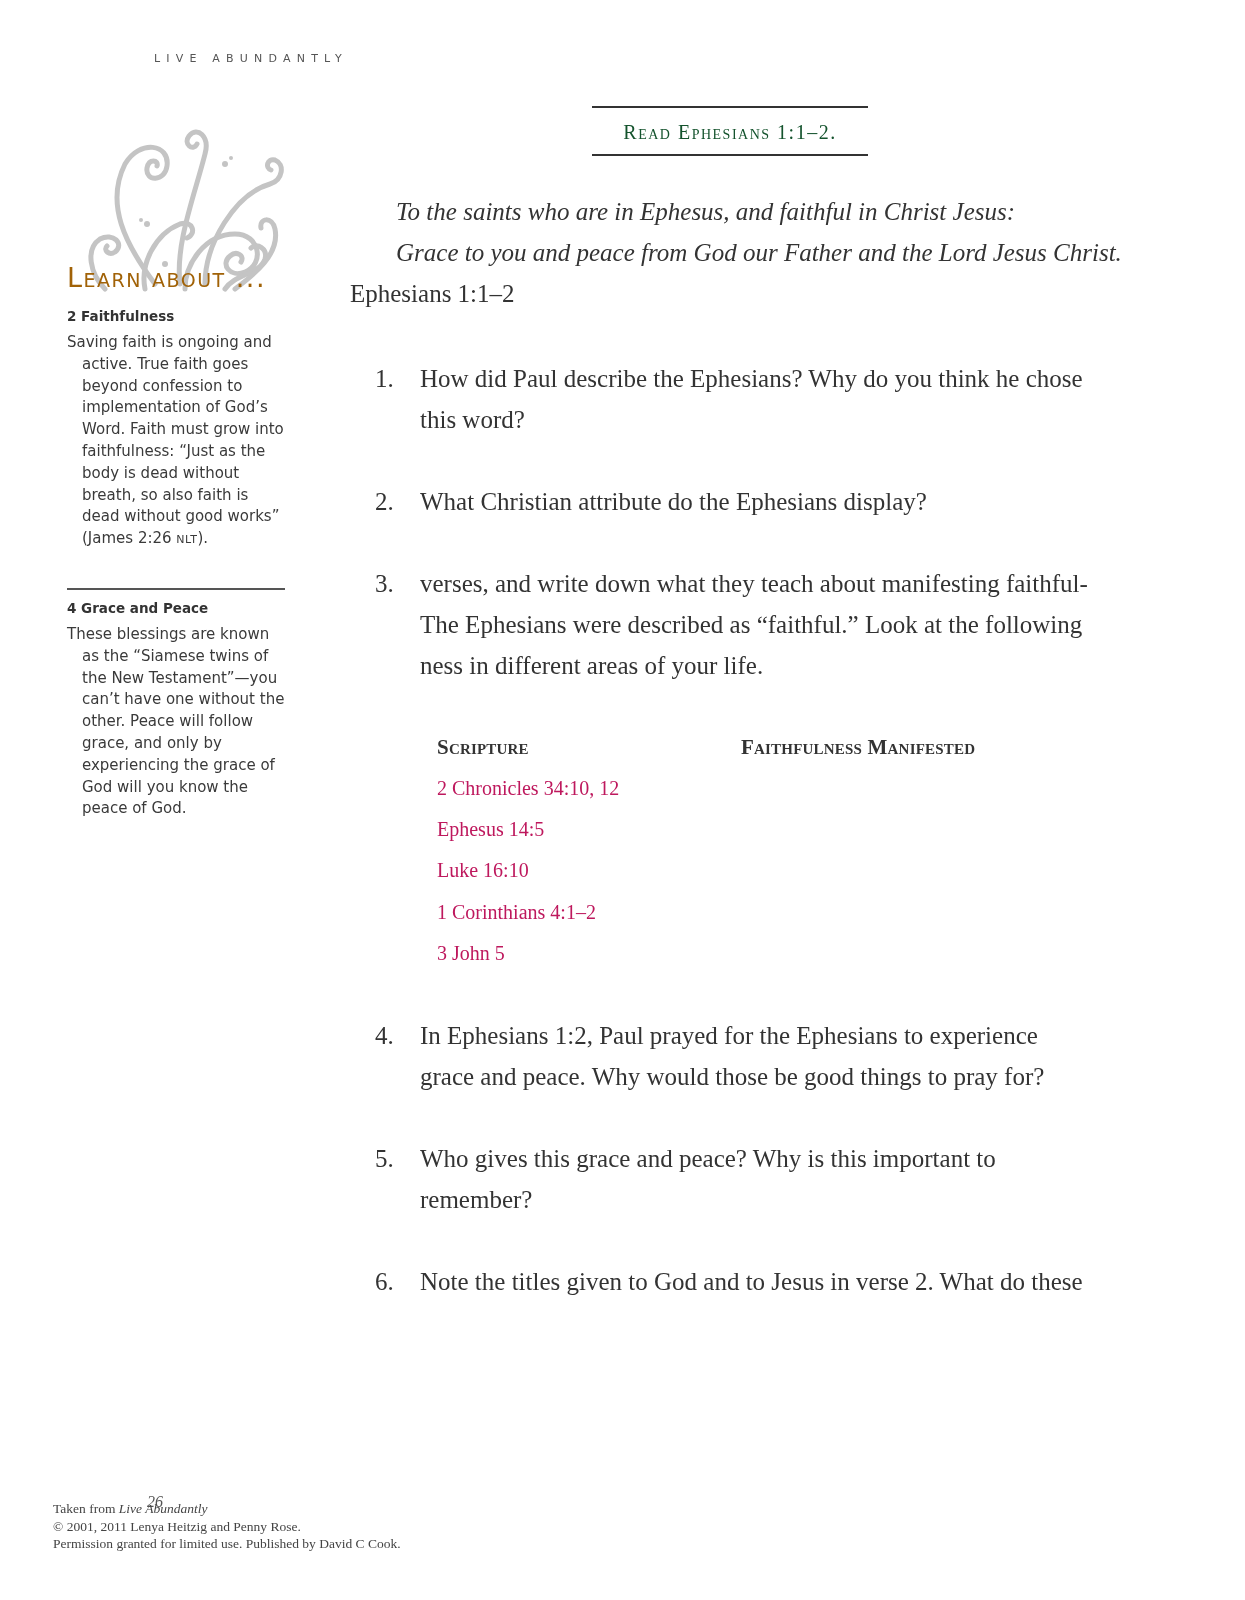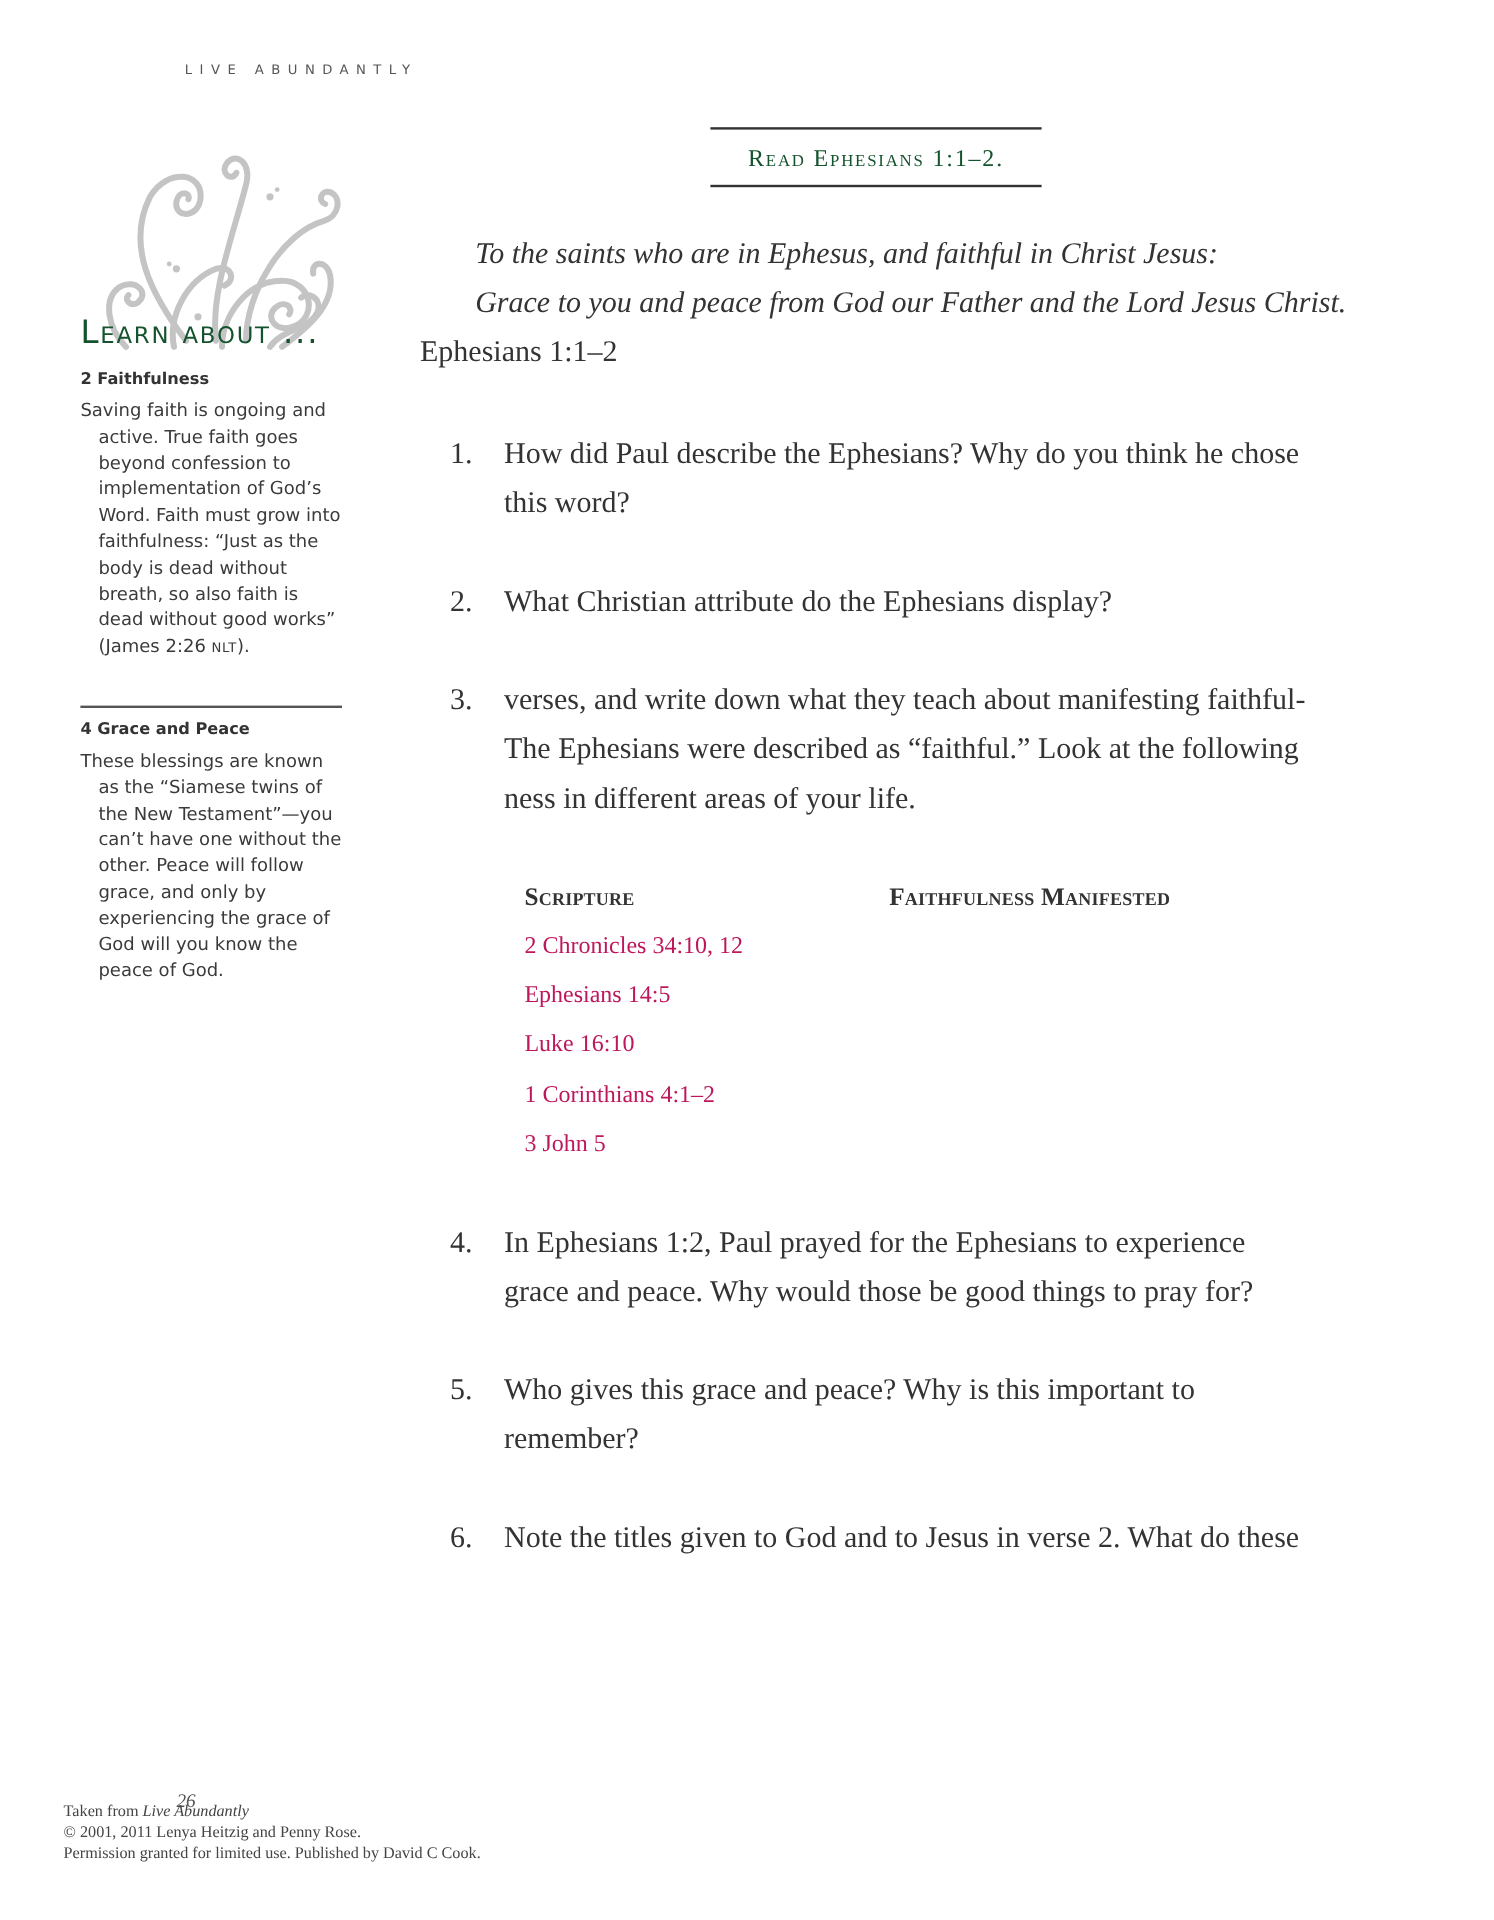--- a/index.html
+++ b/index.html
@@ -7,21 +7,21 @@
   .serif { font-family: "Liberation Serif", "DejaVu Serif", serif; }
   .sans { font-family: "DejaVu Sans", "Liberation Sans", sans-serif; }
 
   .running-head {
     position: absolute; left: 154px; top: 52px;
     font-size: 11px; letter-spacing: 6.2px; color: #555;
   }
   .swirl { position: absolute; left: 18px; top: 4px; width: 200px; height: 170px; }
   .learn-title {
     position: absolute; left: 67px; top: 262px;
-    font-size: 27px; letter-spacing: 1.5px; color: #14532d; font-variant: small-caps;
+    font-size: 27px; letter-spacing: 1.5px; color: #a16207; font-variant: small-caps;
     font-weight: normal;
   }
   .side-note { position: absolute; left: 67px; width: 218px; }
   .side-note h4 {
     margin: 0 0 8px 0; font-size: 13.5px; font-weight: bold; color: #333;
   }
   .side-note p {
     margin: 0; font-size: 15px; line-height: 21.8px; color: #3a3a3a;
     padding-left: 15px; text-indent: -15px;
   }
@@ -113,21 +113,21 @@
   <span class="text">verses, and write down what they teach about manifesting faithful-</span>
   <span class="text">The Ephesians were described as “faithful.” Look at the following</span>
   <span class="text">ness in different areas of your life.</span>
 </div>
 
 <div class="table-head serif" style="left:437px;">Scripture</div>
 <div class="table-head serif" style="left:741px;">Faithfulness Manifested</div>
 
 <ul class="scripture-list serif">
   <li>2 Chronicles 34:10, 12</li>
-  <li>Ephesians 14:5</li>
+  <li>Ephesus 14:5</li>
   <li>Luke 16:10</li>
   <li>1 Corinthians 4:1–2</li>
   <li>3 John 5</li>
 </ul>
 
 <div class="question serif" style="top:1015px;">
   <span class="num">4.</span>
   <span class="text">In Ephesians 1:2, Paul prayed for the Ephesians to experience</span>
   <span class="text">grace and peace. Why would those be good things to pray for?</span>
 </div>

